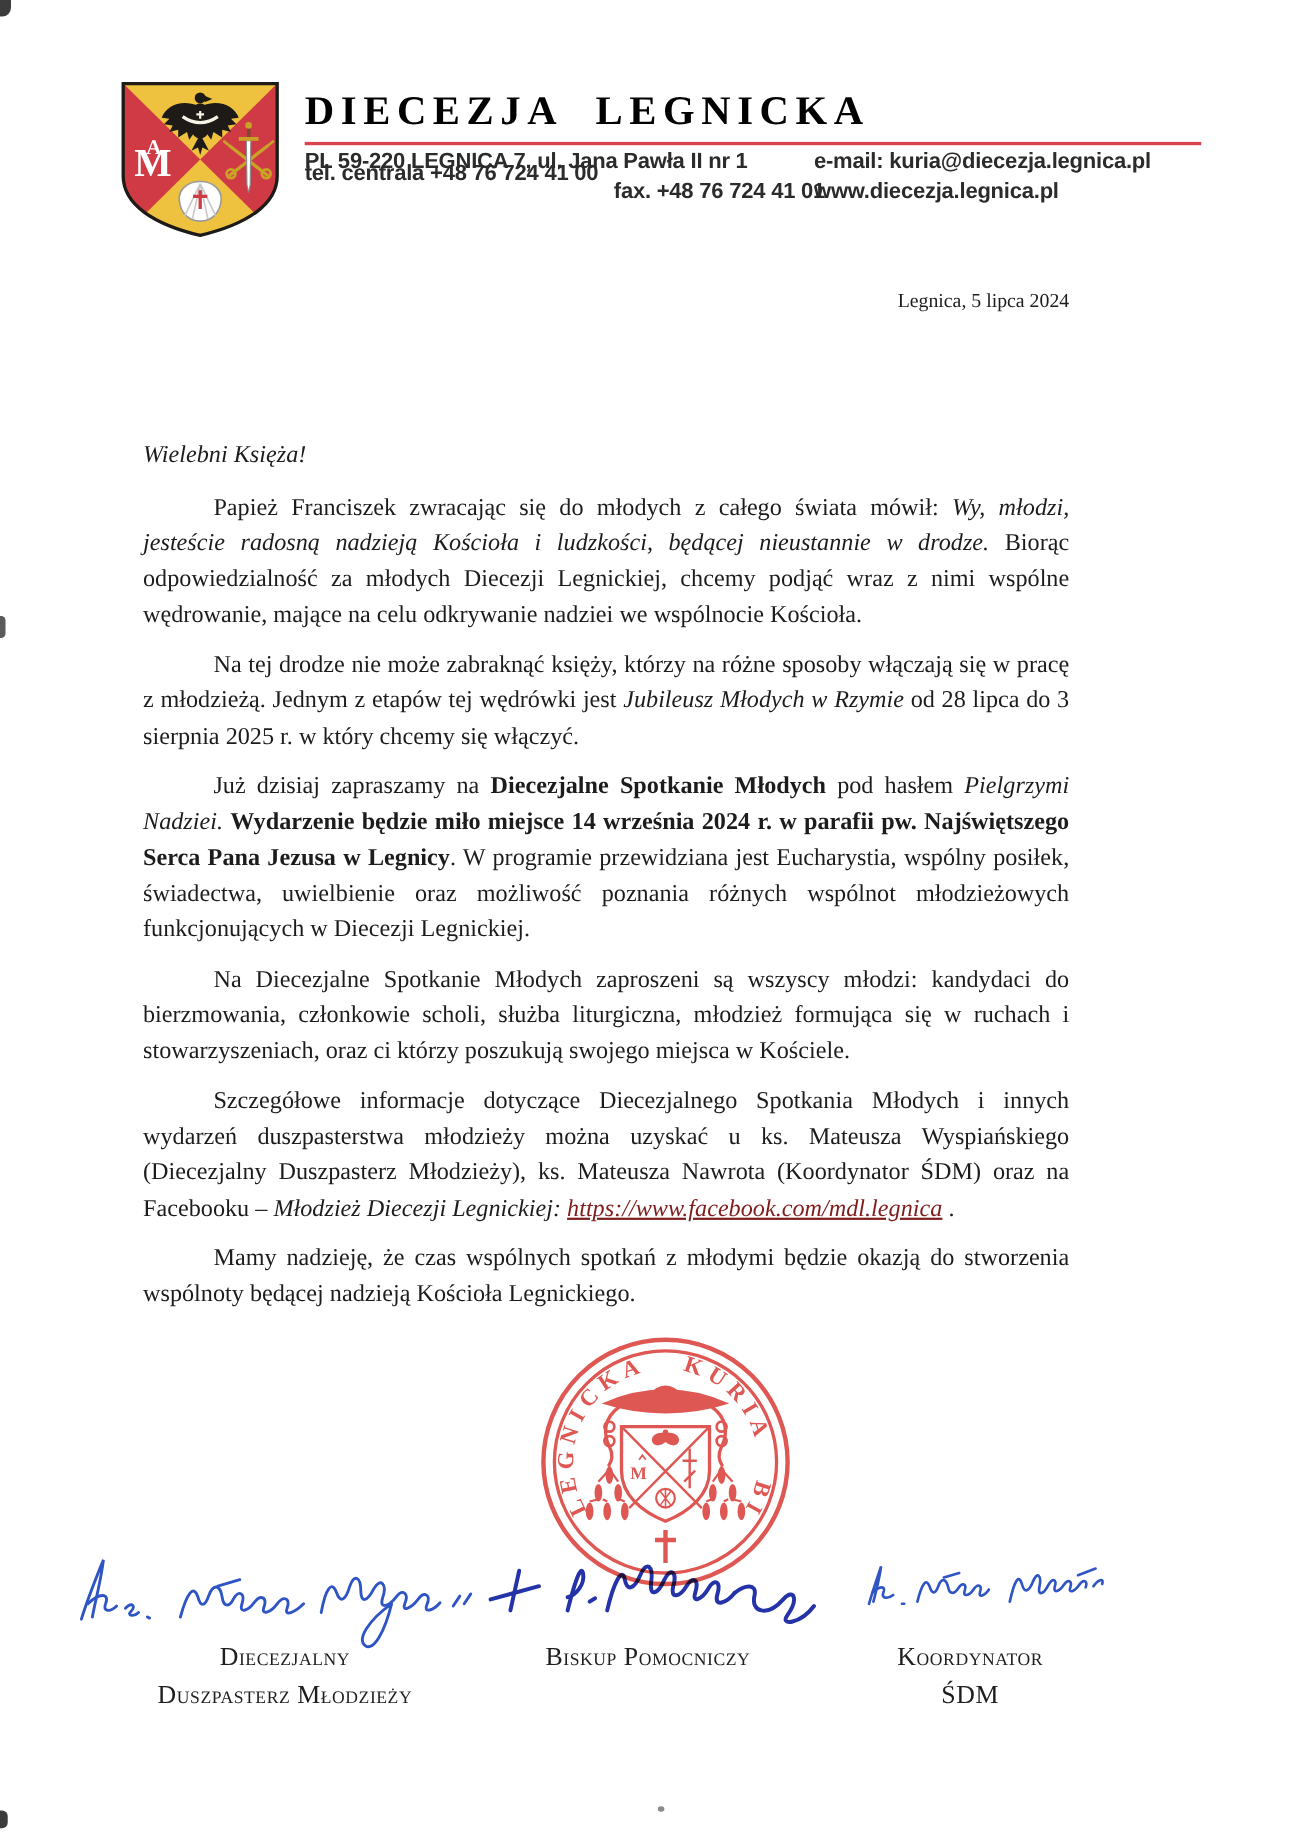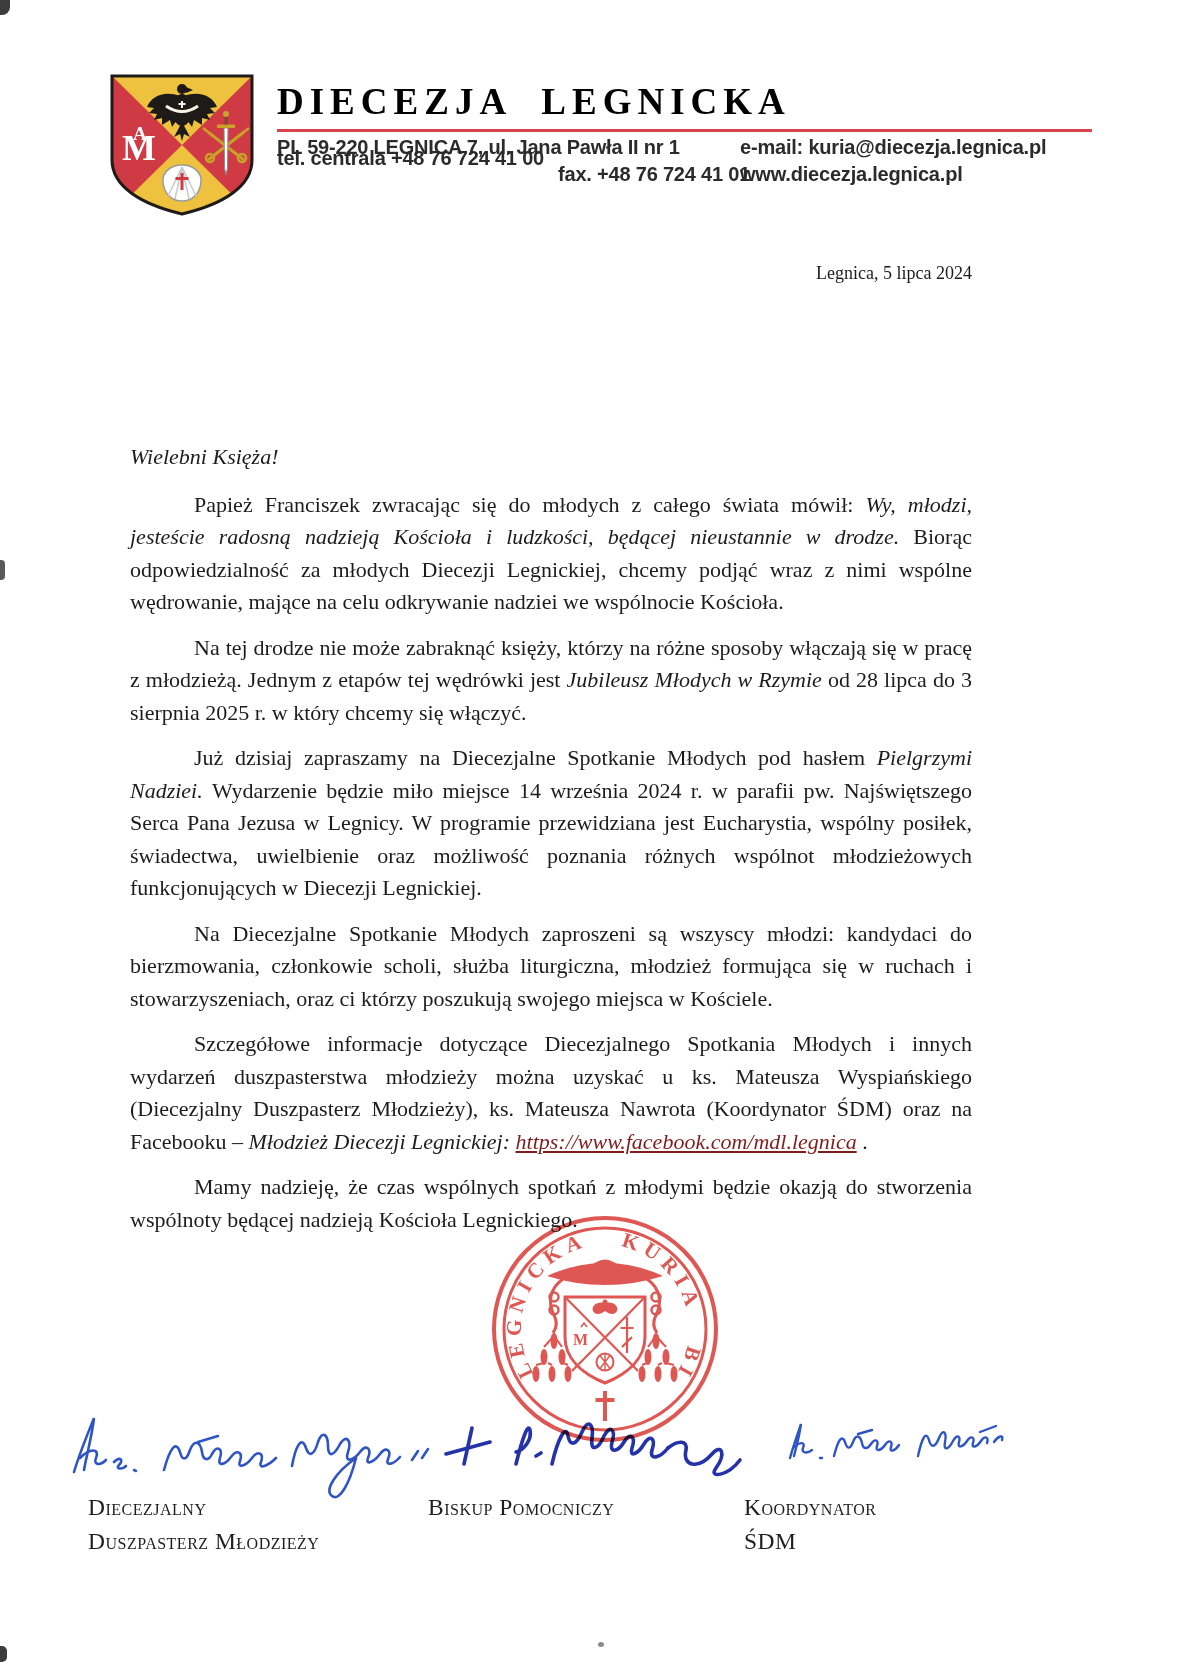--- a/index.html
+++ b/index.html
@@ -20,34 +20,34 @@
     position:absolute;font-family:"Liberation Sans",sans-serif;font-weight:bold;
     font-size:20px;color:#2b2b2b;letter-spacing:-0.2px;white-space:nowrap;text-align:right;
   }
   .c-addr{left:277px;top:136px;}
   .c-tel{left:277px;top:147px;}
   .c-fax{left:558px;top:163px;}
   .c-mail{left:740px;top:136px;}
   .c-www{left:740px;top:163px;}
   
   .date-line{position:absolute;left:130px;top:263px;width:842px;text-align:right;font-size:18px;}
-  .letter{position:absolute;left:130px;top:397px;width:842px;font-size:22px;line-height:32.5px;text-align:justify;margin-top:44px;}
+  .letter{position:absolute;left:130px;top:397px;width:842px;font-size:22px;line-height:32.5px;text-align:justify;}
   .salutation{font-style:italic;margin:0 0 15px 0;text-align:left;}
   .para{margin:0 0 13px 0;text-indent:64px;}
   .it{font-style:italic;}
-  .bd{font-weight:normal;}
+  .bd{font-weight:bold;}
   .lnk{color:#7f1d1d;font-style:italic;text-decoration:underline;}
   
   .stamp{position:absolute;left:482px;top:1206px;width:246px;height:246px;mix-blend-mode:multiply;opacity:.93;}
   .sig{position:absolute;mix-blend-mode:multiply;}
   .sig-1{left:60px;top:1396px;width:400px;height:112px;}
   .sig-2{left:430px;top:1388px;width:332px;height:112px;}
   .sig-3{left:780px;top:1414px;width:252px;height:64px;}
   .cap{
-    position:absolute;top:1490px;
+    position:absolute;top:1490px;text-align:center;
     font-variant:small-caps;font-size:23.5px;line-height:34px;color:#1e1e1e;letter-spacing:.5px;
   }
   .cap-1{left:88px;width:342px;}
   .cap-2{left:428px;width:322px;}
   .cap-3{left:744px;width:276px;}
   
   .art{position:absolute;background:#3c3c3c;}
   .art-tl{left:0;top:0;width:10px;height:15px;border-bottom-right-radius:8px;}
   .art-lm{left:0;top:560px;width:5px;height:20px;background:#5a5a5a;border-radius:0 4px 4px 0;}
   .art-lb{left:0;top:1646px;width:7px;height:16px;border-radius:0 5px 5px 0;}

